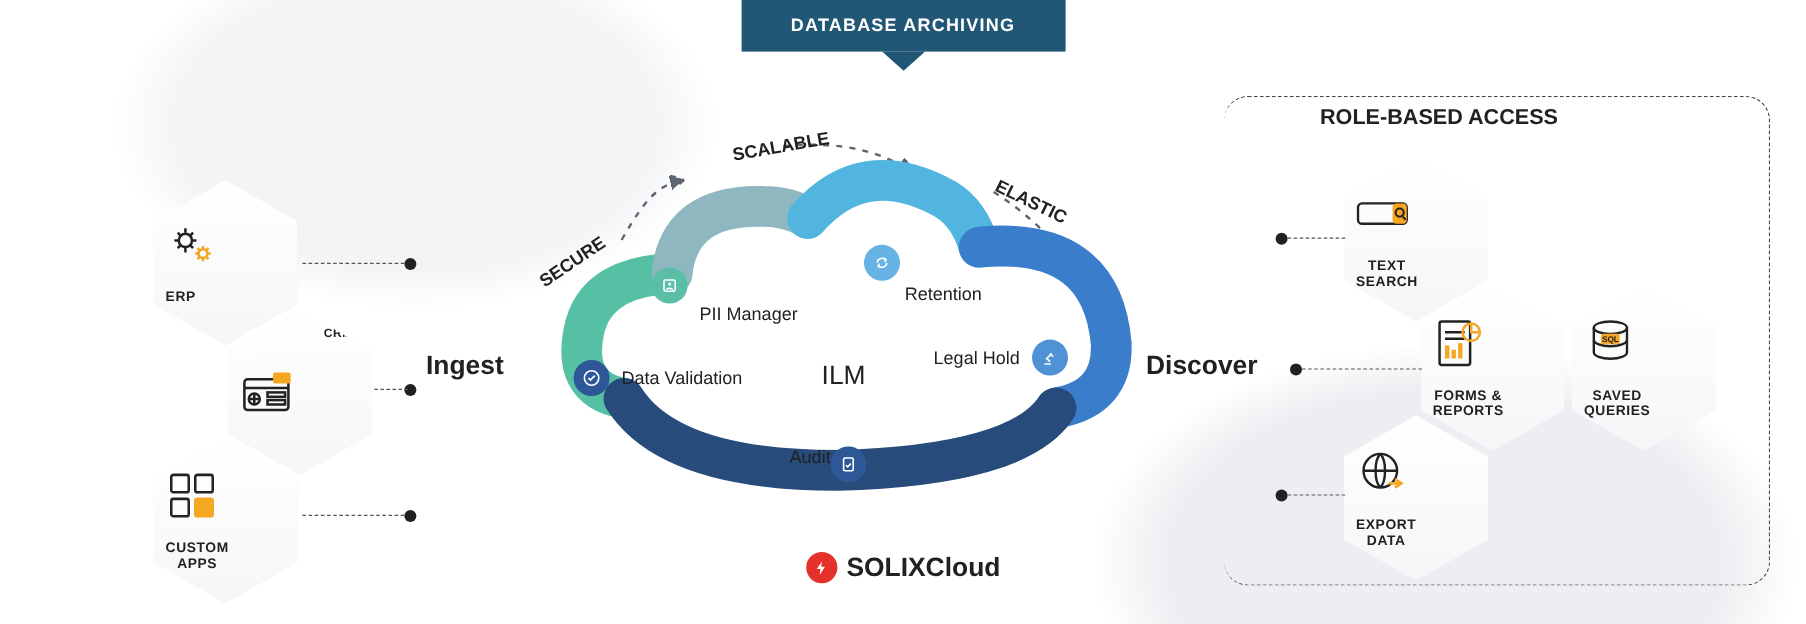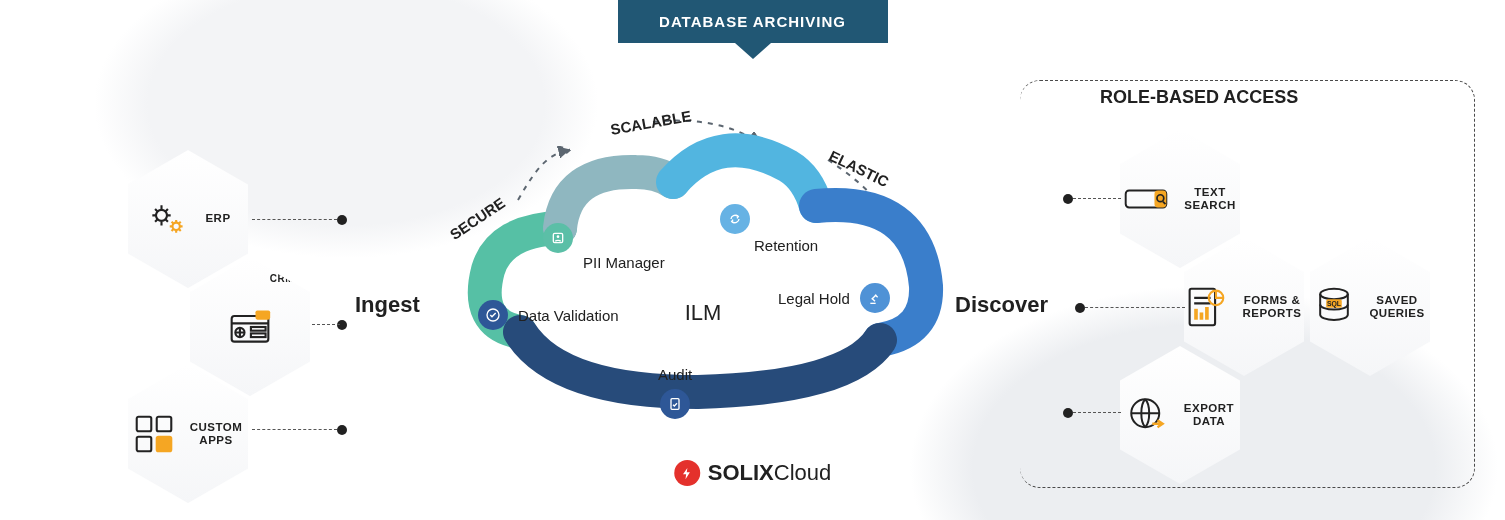--- a/index.html
+++ b/index.html
@@ -28,21 +28,21 @@
   .ribbon{position:absolute;left:50%;top:0;transform:translateX(-50%);width:270px}
   .ribbon .bar{background:var(--navy);color:#fff;font-weight:700;letter-spacing:1px;text-align:center;padding:13px 10px;font-size:15px}
   .ribbon .tail{width:0;height:0;margin:auto;border-left:18px solid transparent;border-right:18px solid transparent;border-top:16px solid var(--navy)}
 
   
   .hex{
     position:absolute;width:120px;height:138px;
     background:linear-gradient(180deg,#fff 0%,#f5f6f8 100%);
     clip-path:polygon(50% 0%,100% 25%,100% 75%,50% 100%,0% 75%,0% 25%);
     filter:drop-shadow(0 4px 4px rgba(0,0,0,0.15));
-    display:flex;align-items:center;justify-content:center;gap:16px;padding:10px
+    display:flex;flex-direction:column;align-items:flex-start;justify-content:center;gap:16px;padding:10px
   }
   .hex .icon{width:44px;height:44px;display:flex;align-items:center;justify-content:center}
   .hex .label{font-size:11.5px;font-weight:800;letter-spacing:.5px;text-align:center;color:var(--text);line-height:1.15}
 
   
   .big-label{position:absolute;font-weight:800;font-size:22px;color:var(--text)}
   .dot{width:10px;height:10px;border-radius:50%;background:var(--text);position:absolute}
 
   
   .panel-label{position:absolute;font-weight:800;font-size:18px;color:var(--text)}
@@ -58,21 +58,21 @@
   .tag.elastic{left:379px;top:60px;transform:rotate(26deg)}
 
   .cfeature{position:absolute;font-size:15px;color:var(--text);display:flex;align-items:center;gap:10px}
   .cfeature .ico{width:30px;height:30px;border-radius:50%;display:flex;align-items:center;justify-content:center;color:#fff}
   .ico.dv{background:#2e5797}.ico.pii{background:#5bbfa7}.ico.ret{background:#66b2e4}.ico.lh{background:#4f92d6}.ico.au{background:#2e5797}
 
   
   .brand{position:absolute;left:50%;bottom:34px;transform:translateX(-50%);display:flex;align-items:center;gap:8px;font-size:22px;color:var(--text)}
   .brand .bolt{width:26px;height:26px;border-radius:50%;background:var(--red);display:flex;align-items:center;justify-content:center;color:#fff}
   .brand .solix{font-weight:800}
-  .brand .cloud-word{font-weight:400}
+  .brand .cloud-word{font-weight:700}
 
   
   .dash{position:absolute;border-top:1.5px dashed #555}
 
   
   svg{display:block}
 </style>
 </head>
 <body>
 
@@ -210,21 +210,21 @@
       <span class="ico lh">
         <svg viewBox="0 0 24 24" width="16" height="16">
             <g stroke="#fff" stroke-width="2" fill="none">
               <path d="M7 14l7-7M12 7l4 4M8 13l4 4"></path>
               <path d="M5 20h8"></path>
             </g>
           </svg>
       </span>
     </div>
 
-    <div class="cfeature" style="left:210px;top:266px;flex-direction:column;gap:0">
+    <div class="cfeature" style="left:210px;top:266px;flex-direction:row;gap:0">
       <span>Audit</span>
       <span class="ico au" style="transform:translateY(6px)">
         <svg viewBox="0 0 24 24" width="16" height="16">
             <rect x="6" y="4" width="12" height="16" rx="1.5" fill="none" stroke="#fff" stroke-width="2"></rect>
             <path d="M9 13l2 2 4-4" fill="none" stroke="#fff" stroke-width="2"></path>
           </svg>
       </span>
     </div>
 
   </div>

